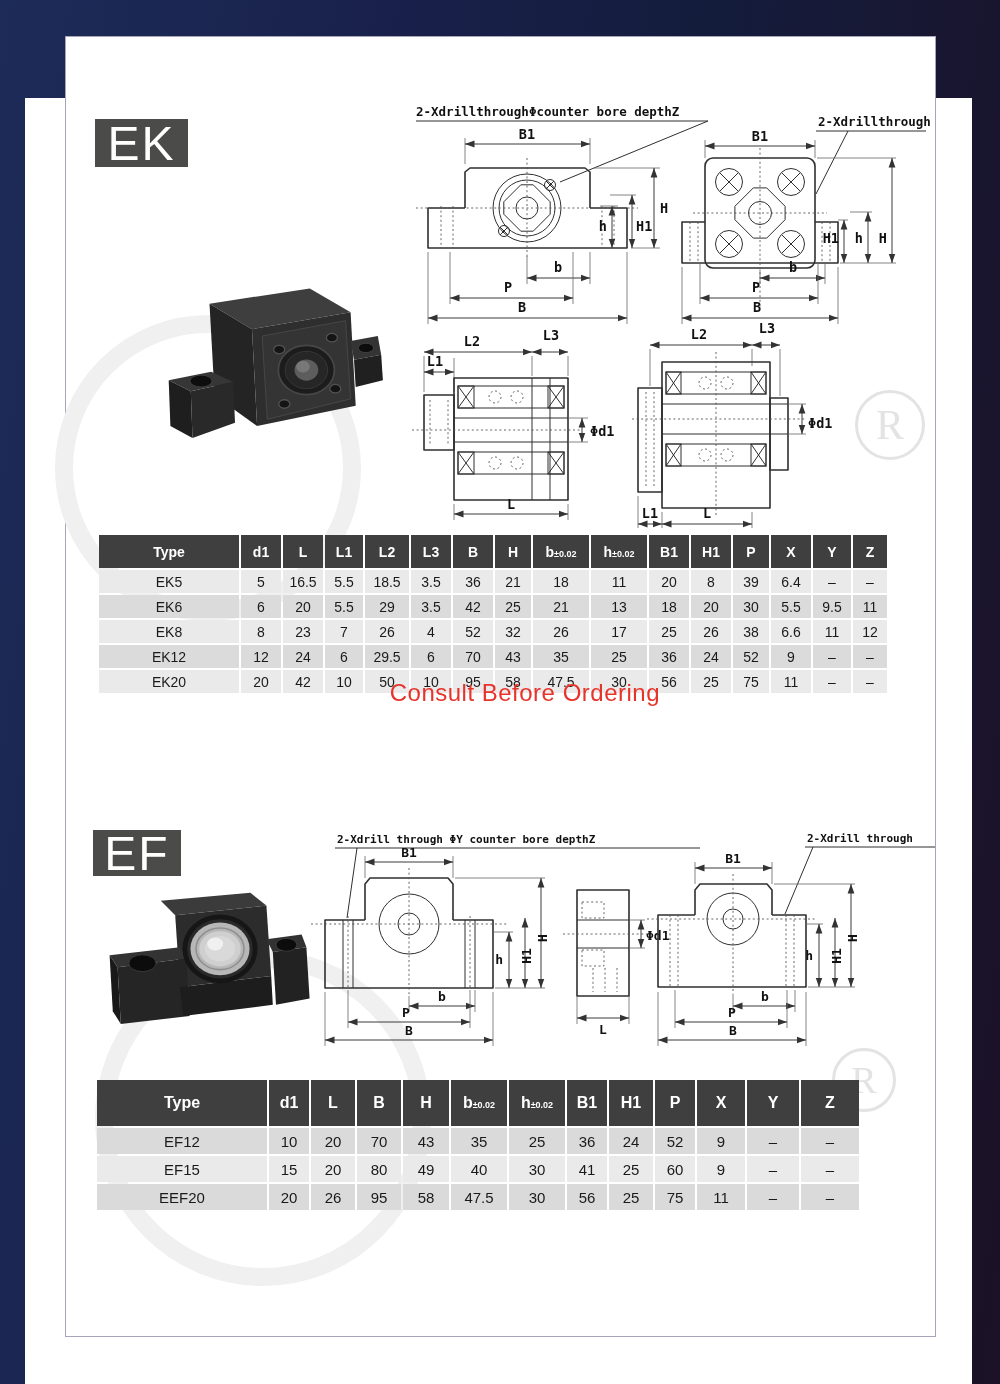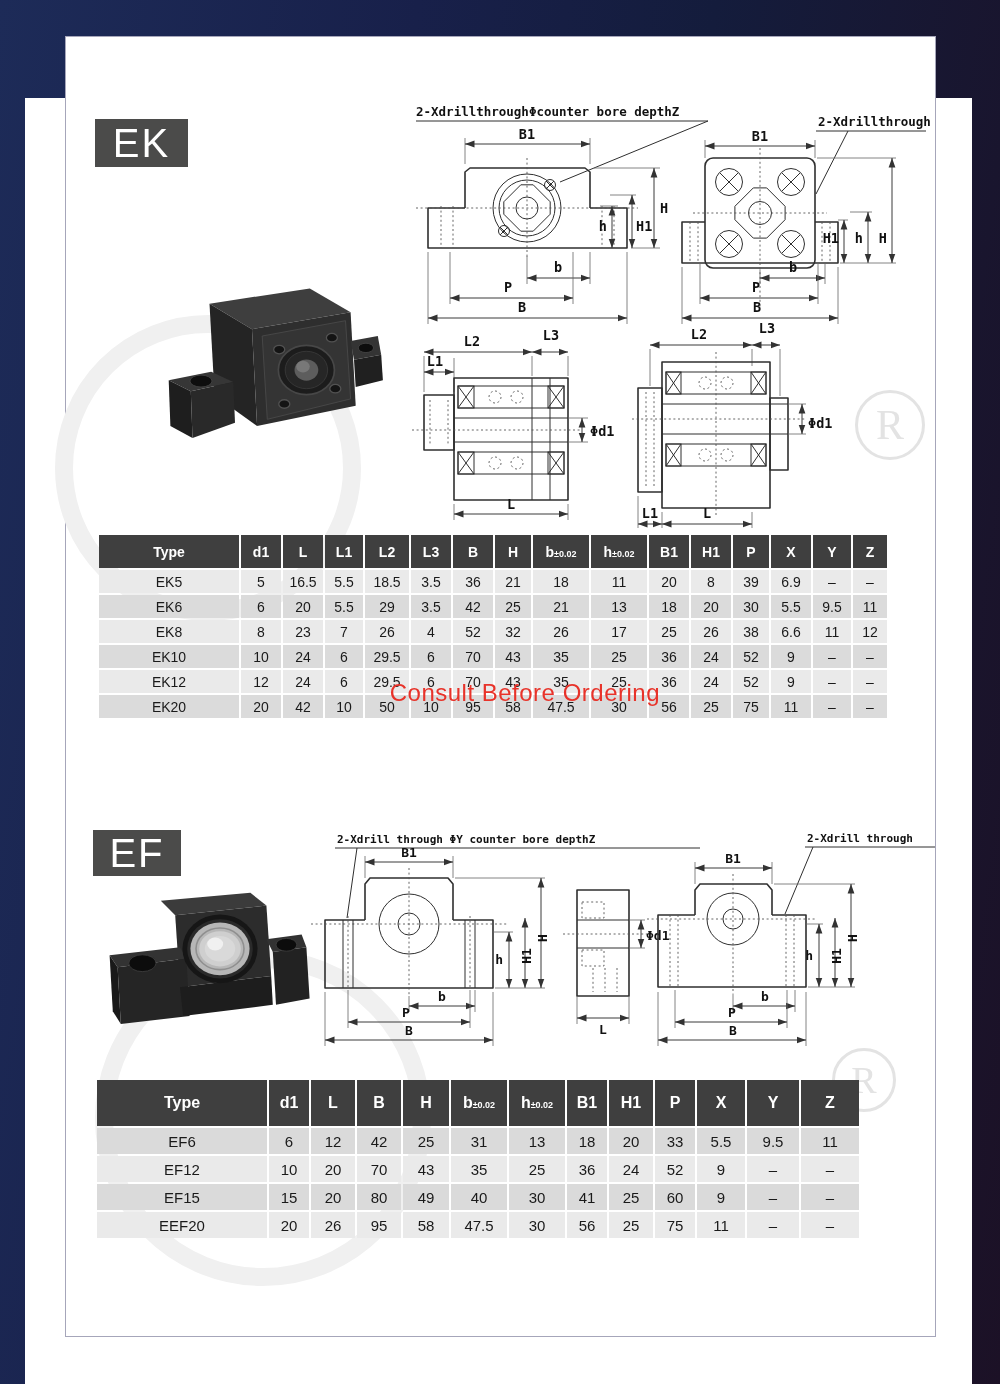--- a/index.html
+++ b/index.html
@@ -3,21 +3,21 @@
 <meta charset="utf-8">
 <style>
   html,body{margin:0;padding:0;}
   .page{position:relative;width:1000px;height:1384px;overflow:hidden;
     background:linear-gradient(98deg,#1d2b58 0%,#18204a 35%,#141c3c 60%,#1c1126 100%);
     font-family:"Liberation Sans",sans-serif;}
   .outer-panel{position:absolute;left:25px;top:98px;width:947px;height:1286px;background:#ffffff;}
   .card{position:absolute;left:65px;top:36px;width:871px;height:1301px;background:#ffffff;
     border:1px solid #a6a6ba;box-sizing:border-box;}
   .badge{position:absolute;background:#4b4b4a;color:#fff;display:flex;align-items:center;
-    justify-content:center;font-size:40px;letter-spacing:2px;font-family:"Liberation Sans",sans-serif;}
+    justify-content:center;font-size:48px;letter-spacing:2px;font-family:"Liberation Sans",sans-serif;}
   #ek-badge{left:95px;top:119px;width:93px;height:48px;}
   #ef-badge{left:93px;top:830px;width:88px;height:46px;}
 
   .wm-ring{position:absolute;border-radius:50%;border:18px solid #f0f0f0;}
   #ring1{left:55px;top:315px;width:270px;height:270px;}
   #ring2{left:95px;top:950px;width:300px;height:300px;}
   .wm-reg{position:absolute;border-radius:50%;border:3px solid #e3e3e3;color:#e3e3e3;
     display:flex;align-items:center;justify-content:center;font-family:"Liberation Serif",serif;}
   #reg1{left:855px;top:390px;width:64px;height:64px;font-size:42px;}
   #reg2{left:832px;top:1048px;width:58px;height:58px;font-size:38px;}
@@ -350,21 +350,21 @@
           <td>5.5</td>
           <td>18.5</td>
           <td>3.5</td>
           <td>36</td>
           <td>21</td>
           <td>18</td>
           <td>11</td>
           <td>20</td>
           <td>8</td>
           <td>39</td>
-          <td>6.9</td>
+          <td>6.4</td>
           <td>–</td>
           <td>–</td>
         </tr>
         <tr>
           <td>EK6</td>
           <td>6</td>
           <td>20</td>
           <td>5.5</td>
           <td>29</td>
           <td>3.5</td>
@@ -389,38 +389,20 @@
           <td>52</td>
           <td>32</td>
           <td>26</td>
           <td>17</td>
           <td>25</td>
           <td>26</td>
           <td>38</td>
           <td>6.6</td>
           <td>11</td>
           <td>12</td>
-        </tr>
-        <tr>
-          <td>EK10</td>
-          <td>10</td>
-          <td>24</td>
-          <td>6</td>
-          <td>29.5</td>
-          <td>6</td>
-          <td>70</td>
-          <td>43</td>
-          <td>35</td>
-          <td>25</td>
-          <td>36</td>
-          <td>24</td>
-          <td>52</td>
-          <td>9</td>
-          <td>–</td>
-          <td>–</td>
         </tr>
         <tr>
           <td>EK12</td>
           <td>12</td>
           <td>24</td>
           <td>6</td>
           <td>29.5</td>
           <td>6</td>
           <td>70</td>
           <td>43</td>
@@ -619,35 +601,20 @@
           <th>B1</th>
           <th>H1</th>
           <th>P</th>
           <th>X</th>
           <th>Y</th>
           <th>Z</th>
         </tr>
       </thead>
       <tbody>
         <tr>
-          <td>EF6</td>
-          <td>6</td>
-          <td>12</td>
-          <td>42</td>
-          <td>25</td>
-          <td>31</td>
-          <td>13</td>
-          <td>18</td>
-          <td>20</td>
-          <td>33</td>
-          <td>5.5</td>
-          <td>9.5</td>
-          <td>11</td>
-        </tr>
-        <tr>
           <td>EF12</td>
           <td>10</td>
           <td>20</td>
           <td>70</td>
           <td>43</td>
           <td>35</td>
           <td>25</td>
           <td>36</td>
           <td>24</td>
           <td>52</td>

